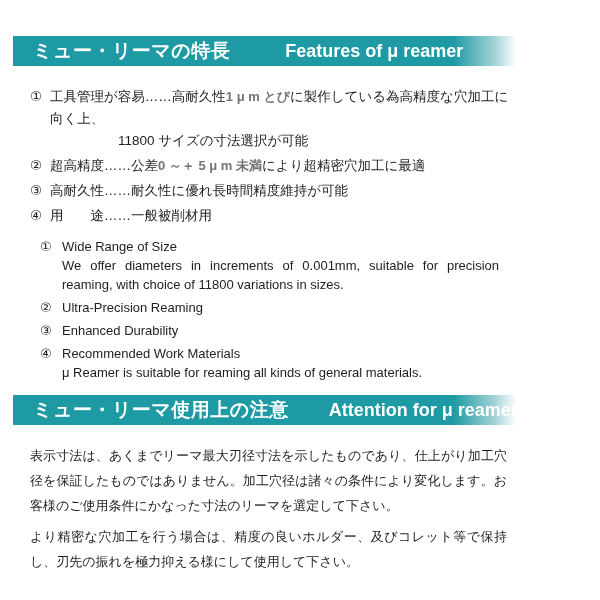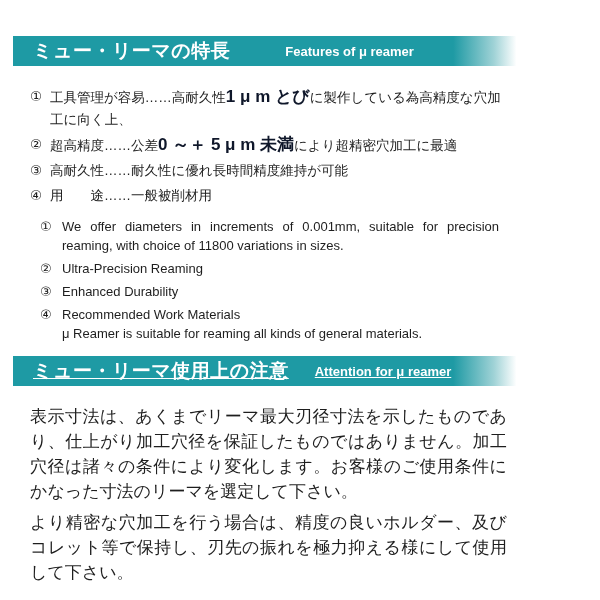--- a/index.html
+++ b/index.html
@@ -22,83 +22,84 @@
     background: linear-gradient(to right, #1e9aa4 0%, #1e9aa4 87%, #9fd2d6 95%, #ffffff 99.5%);
   }
   .bar-jp {
     font-size: 19px;
     font-weight: 700;
     margin-left: 20px;
     letter-spacing: 0.5px;
     white-space: nowrap;
   }
   .bar-en {
-    font-size: 13px;
+    font-size: 18px;
     font-weight: 700;
     white-space: nowrap;
   }
   .bar1 .bar-en { margin-left: 55px; }
-  .bar2 .bar-en { margin-left: 26px; }
+  .bar2 .bar-en { margin-left: 40px; }
 
   
   .jp-list { margin: 20px 10px 0 30px; }
   .jp-item {
     display: flex;
     font-size: 13.5px;
     line-height: 22px;
     margin-bottom: 3px;
   }
   .jp-num { width: 20px; flex-shrink: 0; }
   .jp-text { flex: 1; }
   .jp-hl {
-    color: #0f172a;
+    color: #737373;
     font-weight: 700;
-    font-size: 17px;
+    font-size: 13px;
   }
   .jp-line2 { padding-left: 68px; }
 
   
   .en-list { margin: 10px 20px 0 40px; }
   .en-item {
     display: flex;
     font-size: 13px;
     line-height: 19px;
     margin-bottom: 4px;
   }
   .en-num { width: 22px; flex-shrink: 0; }
   .en-text { flex: 1; }
   .en-body { text-align: justify; }
 
   
-  .bar2 { margin-top: 13px; text-decoration: underline; }
+  .bar2 { margin-top: 13px; }
 
   
   .paras { margin: 18px 12px 0 30px; }
   .para {
-    font-size: 17px;
+    font-size: 13px;
     line-height: 25px;
     text-align: justify;
     margin-bottom: 6px;
   }
 </style>
 </head>
 <body>
 
 <div class="page">
 
   <div class="bar bar1">
     <span class="bar-jp">ミュー・リーマの特長</span>
     <span class="bar-en">Features of μ reamer</span>
   </div>
 
   <div class="jp-list">
     <div class="jp-item">
       <span class="jp-num">①</span>
       <div class="jp-text">
         <span>工具管理が容易……高耐久性</span><span class="jp-hl">1 μ m とび</span><span>に製作している為高精度な穴加工に向く上、</span>
+        <div class="jp-line2">11800 サイズの寸法選択が可能</div>
       </div>
     </div>
     <div class="jp-item">
       <span class="jp-num">②</span>
       <div class="jp-text">
         <span>超高精度……公差</span><span class="jp-hl">0 ～＋ 5 μ m 未満</span><span>により超精密穴加工に最適</span>
       </div>
     </div>
     <div class="jp-item">
       <span class="jp-num">③</span>
@@ -107,20 +108,21 @@
     <div class="jp-item">
       <span class="jp-num">④</span>
       <div class="jp-text">用　　途……一般被削材用</div>
     </div>
   </div>
 
   <div class="en-list">
     <div class="en-item">
       <span class="en-num">①</span>
       <div class="en-text">
+        <div class="en-heading">Wide Range of Size</div>
         <div class="en-body">We offer diameters in increments of 0.001mm, suitable for precision reaming, with choice of 11800 variations in sizes.</div>
       </div>
     </div>
     <div class="en-item">
       <span class="en-num">②</span>
       <div class="en-text">
         <div class="en-heading">Ultra-Precision Reaming</div>
       </div>
     </div>
     <div class="en-item">

